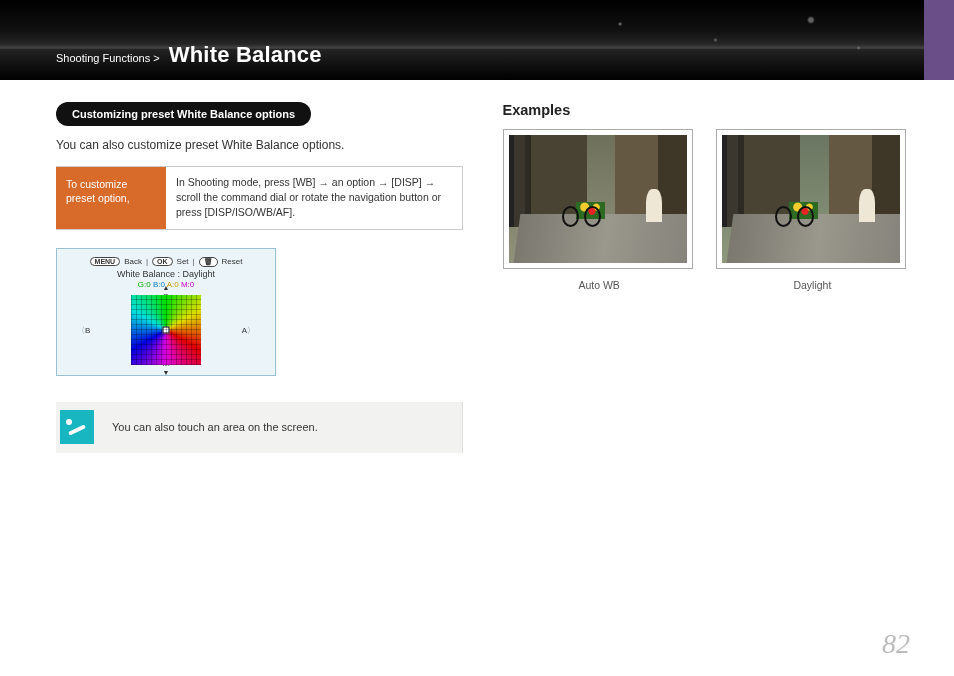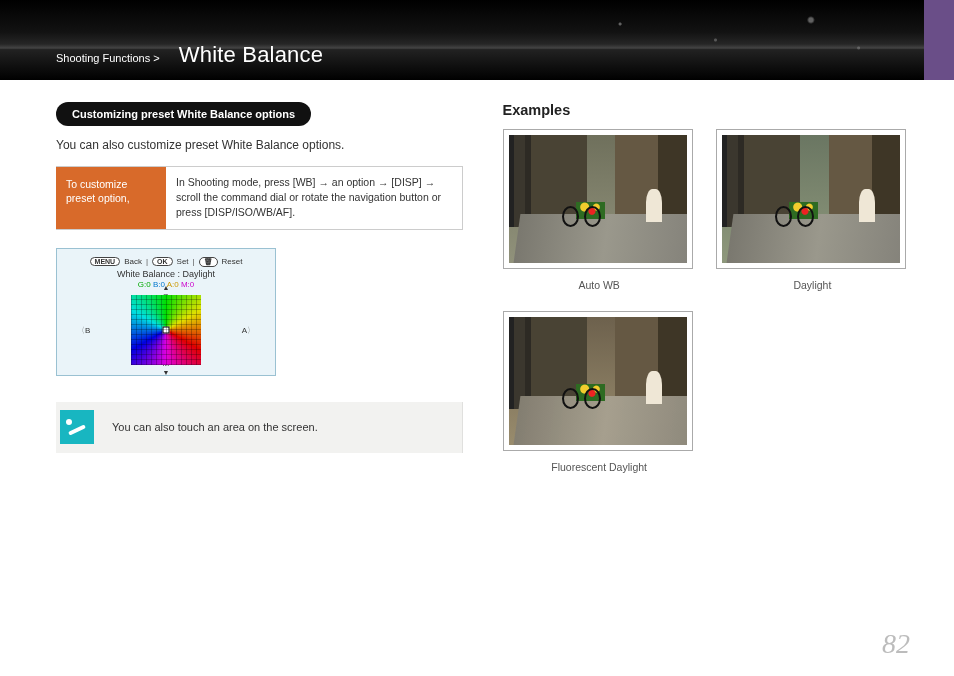--- a/index.html
+++ b/index.html
@@ -23,21 +23,21 @@
     position: relative;
   }
   .header-right-stripe {
     position: absolute; right: 0; top: 0; width: 30px; height: 80px;
     background: #6a4e88;
   }
   .breadcrumb {
     position: absolute; left: 56px; bottom: 14px;
     color: #fff; font-size: 11px; line-height: 1;
   }
-  .breadcrumb .title { font-size: 22px; font-weight: 400; margin-left: 16px; letter-spacing: .2px; }
+  .breadcrumb .title { font-size: 22px; font-weight: 700; margin-left: 6px; letter-spacing: .2px; }
   .content {
     display: flex;
     padding: 22px 45px 0 56px;
     gap: 40px;
   }
   .col { flex: 1 1 0; min-width: 0; }
   .left { max-width: 410px; }
   .right { max-width: 420px; }
   .pill {
     display: inline-block;
@@ -242,31 +242,17 @@
               <div class="wall-l"></div>
               <div class="wall-r"></div>
               <div class="road"></div>
               <div class="flowers"></div>
               <div class="bike"></div>
               <div class="person"></div>
           </div>
         </div>
         <div class="cap">Daylight</div>
       </div>
-      <div class="ex-item">
-        <div class="thumb">
-          <div class="photo cast-flu">
-            <div class="sky"></div>
-              <div class="wall-l"></div>
-              <div class="wall-r"></div>
-              <div class="road"></div>
-              <div class="flowers"></div>
-              <div class="bike"></div>
-              <div class="person"></div>
-          </div>
-        </div>
-        <div class="cap">Fluorescent Daylight</div>
-      </div>
     </div>
   </div>
 </div>
 
 <div class="page-num">82</div>
 
 </body></html>

